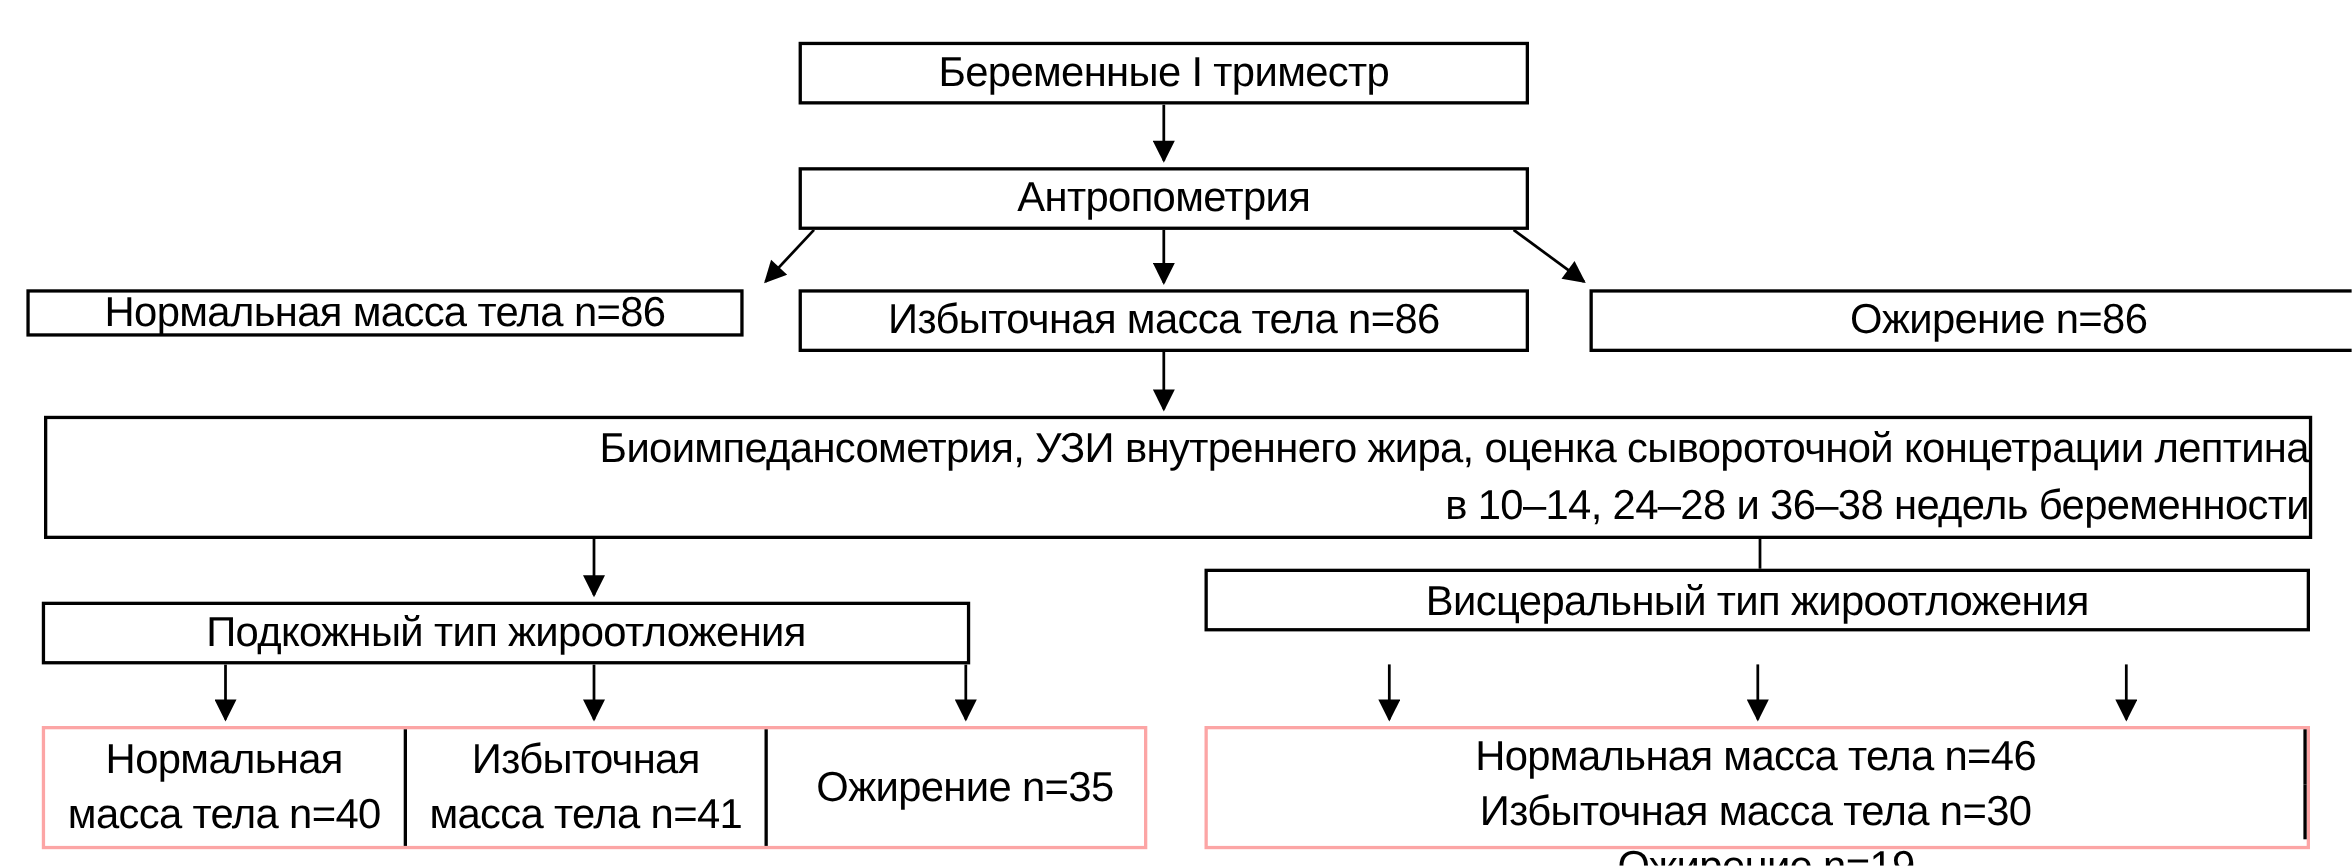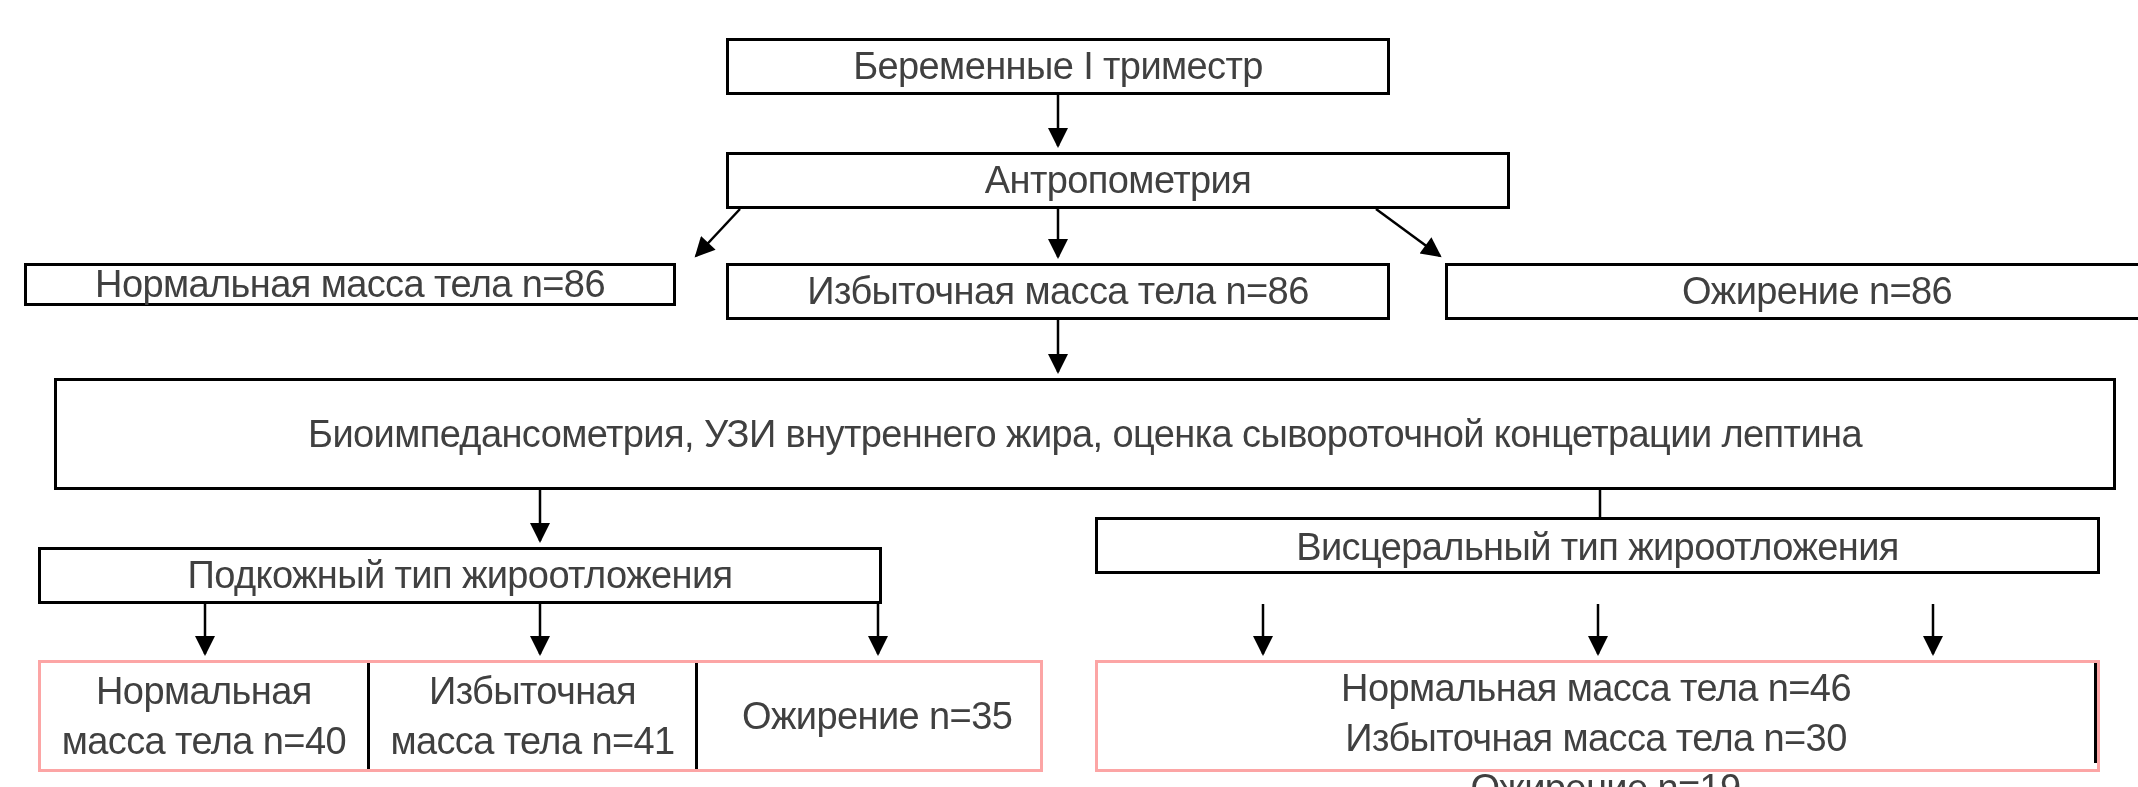--- a/index.html
+++ b/index.html
@@ -7,21 +7,21 @@
     margin: 0;
     padding: 0;
     background: #ffffff;
   }
   .canvas {
     position: relative;
     width: 2138px;
     height: 787px;
     background: #ffffff;
     font-family: "Liberation Sans", sans-serif;
-    color: #404040;
+    color: #000000;
     overflow: hidden;
   }
   .arrows-layer {
     position: absolute;
     left: 0; top: 0;
     width: 2138px;
     height: 787px;
     pointer-events: none;
   }
   .node {
@@ -57,25 +57,25 @@
     font-size: 38px;
     letter-spacing: -0.6px;
     line-height: 50px;
     padding: 0 14px;
     border-right: 3px solid #000000;
   }
   .cell:last-child { border-right: none; padding-left: 30px; }
 
   
   #node-root          { left: 726px;  top: 38px;  width: 664px;  height: 57px; }
-  #node-anthropometry { left: 726px;  top: 152px; width: 784px;  height: 57px; }
+  #node-anthropometry { left: 726px;  top: 152px; width: 664px;  height: 57px; }
   #node-bmi-0         { left: 24px;   top: 263px; width: 652px;  height: 43px; }
   #node-bmi-1         { left: 726px;  top: 263px; width: 664px;  height: 57px; }
   #node-bmi-2         { left: 1445px; top: 263px; width: 744px;  height: 57px; }
-  #node-methods       { left: 54px;   top: 378px; width: 2062px; height: 112px; }
+  #node-methods       { left: 40px;   top: 378px; width: 2062px; height: 112px; align-items: flex-end; }
   #node-fat-0         { left: 38px;   top: 547px; width: 844px; height: 57px; }
   #node-fat-1         { left: 1095px; top: 517px; width: 1005px; height: 57px; align-items: flex-end; }
   #group-fat-0        { left: 38px;   top: 660px; width: 1005px; height: 112px; }
   #group-fat-1        { left: 1095px; top: 660px; width: 1005px; height: 112px; flex-direction: column; }
 </style>
 </head>
 <body>
 
 <div class="canvas">
 
@@ -113,20 +113,21 @@
   </div>
   <div class="node" id="node-bmi-1">
     <span>Избыточная масса тела n=86</span>
   </div>
   <div class="node" id="node-bmi-2">
     <span>Ожирение n=86</span>
   </div>
 
   <div class="node multiline" id="node-methods">
     <span>Биоимпедансометрия, УЗИ внутреннего жира, оценка сывороточной концетрации лептина</span>
+    <span>в 10–14, 24–28 и 36–38 недель беременности</span>
   </div>
 
   <div class="node" id="node-fat-0">
     <span>Подкожный тип жироотложения</span>
   </div>
   <div class="node" id="node-fat-1">
     <span>Висцеральный тип жироотложения</span>
   </div>
 
   <div class="group" id="group-fat-0">

